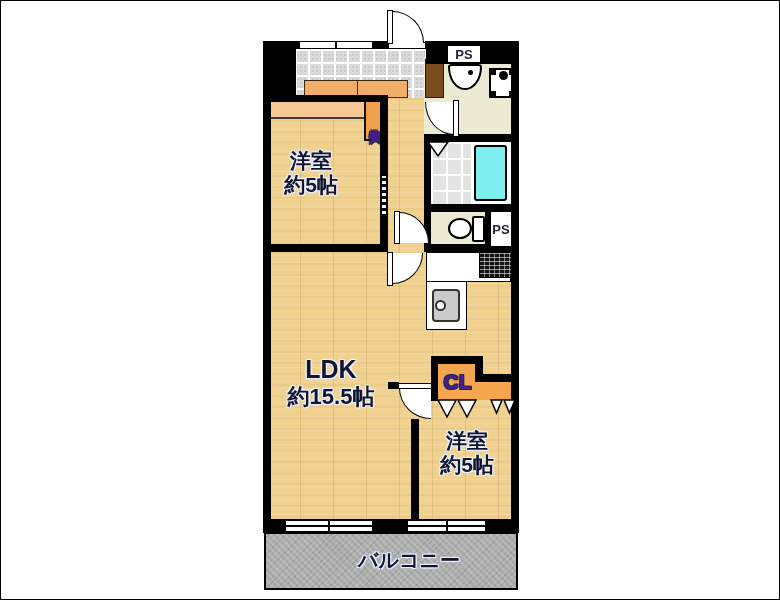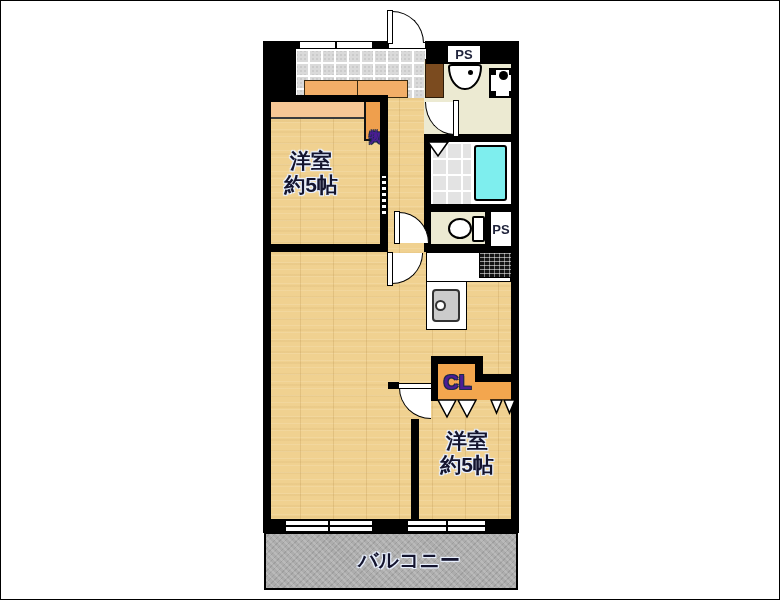--- a/index.html
+++ b/index.html
@@ -175,20 +175,24 @@
   </div>
   <div class="abs window" style="left:407px;top:518px;width:77px;height:14px;">
     <div class="winmid"></div>
     <div class="wintick" style="left:38px;"></div>
   </div>
 
   <div class="abs lbl" style="left:245px;top:148px;width:130px;font-size:21px;">
     <div>洋室</div>
     <div>約5帖</div>
   </div>
+  <div class="abs lbl" style="left:255px;top:354px;width:150px;">
+    <div style="font-size:25px;">LDK</div>
+    <div style="font-size:22px;">約15.5帖</div>
+  </div>
   <div class="abs lbl" style="left:406px;top:428px;width:120px;font-size:21px;">
     <div>洋室</div>
     <div>約5帖</div>
   </div>
   <div class="abs lbl" style="left:263px;top:548px;width:290px;font-size:20px;">
     <div>バルコニー</div>
   </div>
 
 </div>
 

